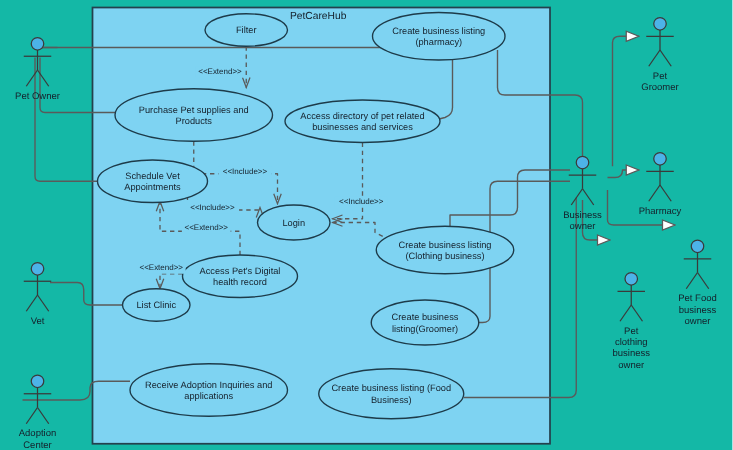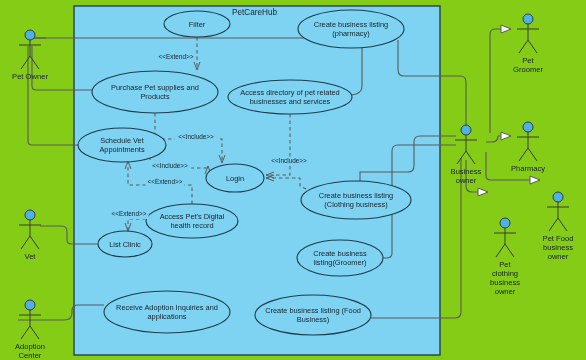--- a/index.html
+++ b/index.html
@@ -1,18 +1,18 @@
 <!DOCTYPE html>
 <html><head>
 <meta charset="utf-8">
 <style>
   html,body{margin:0;padding:0;background:#ffffff;}
   body{width:586px;height:360px;overflow:hidden;
        font-family:"Liberation Sans", sans-serif;color:#1a1a1a;}
-  #stage{position:relative;width:586px;height:360px;background:#84cc16;}
+  #stage{position:relative;width:586px;height:360px;background:#14b8a6;}
   svg#diagram{position:absolute;left:0;top:0;width:586px;height:360px;}
   .uc-text, .actor-text, .stereo-text, .sys-title{
       font-family:"Liberation Sans", sans-serif;
       fill:#15202b;
   }
   .uc-text{font-size:7.4px;}
   .actor-text{font-size:7.6px;}
   .stereo-text{font-size:6.4px;}
   .sys-title{font-size:8.2px;}
 </style>

